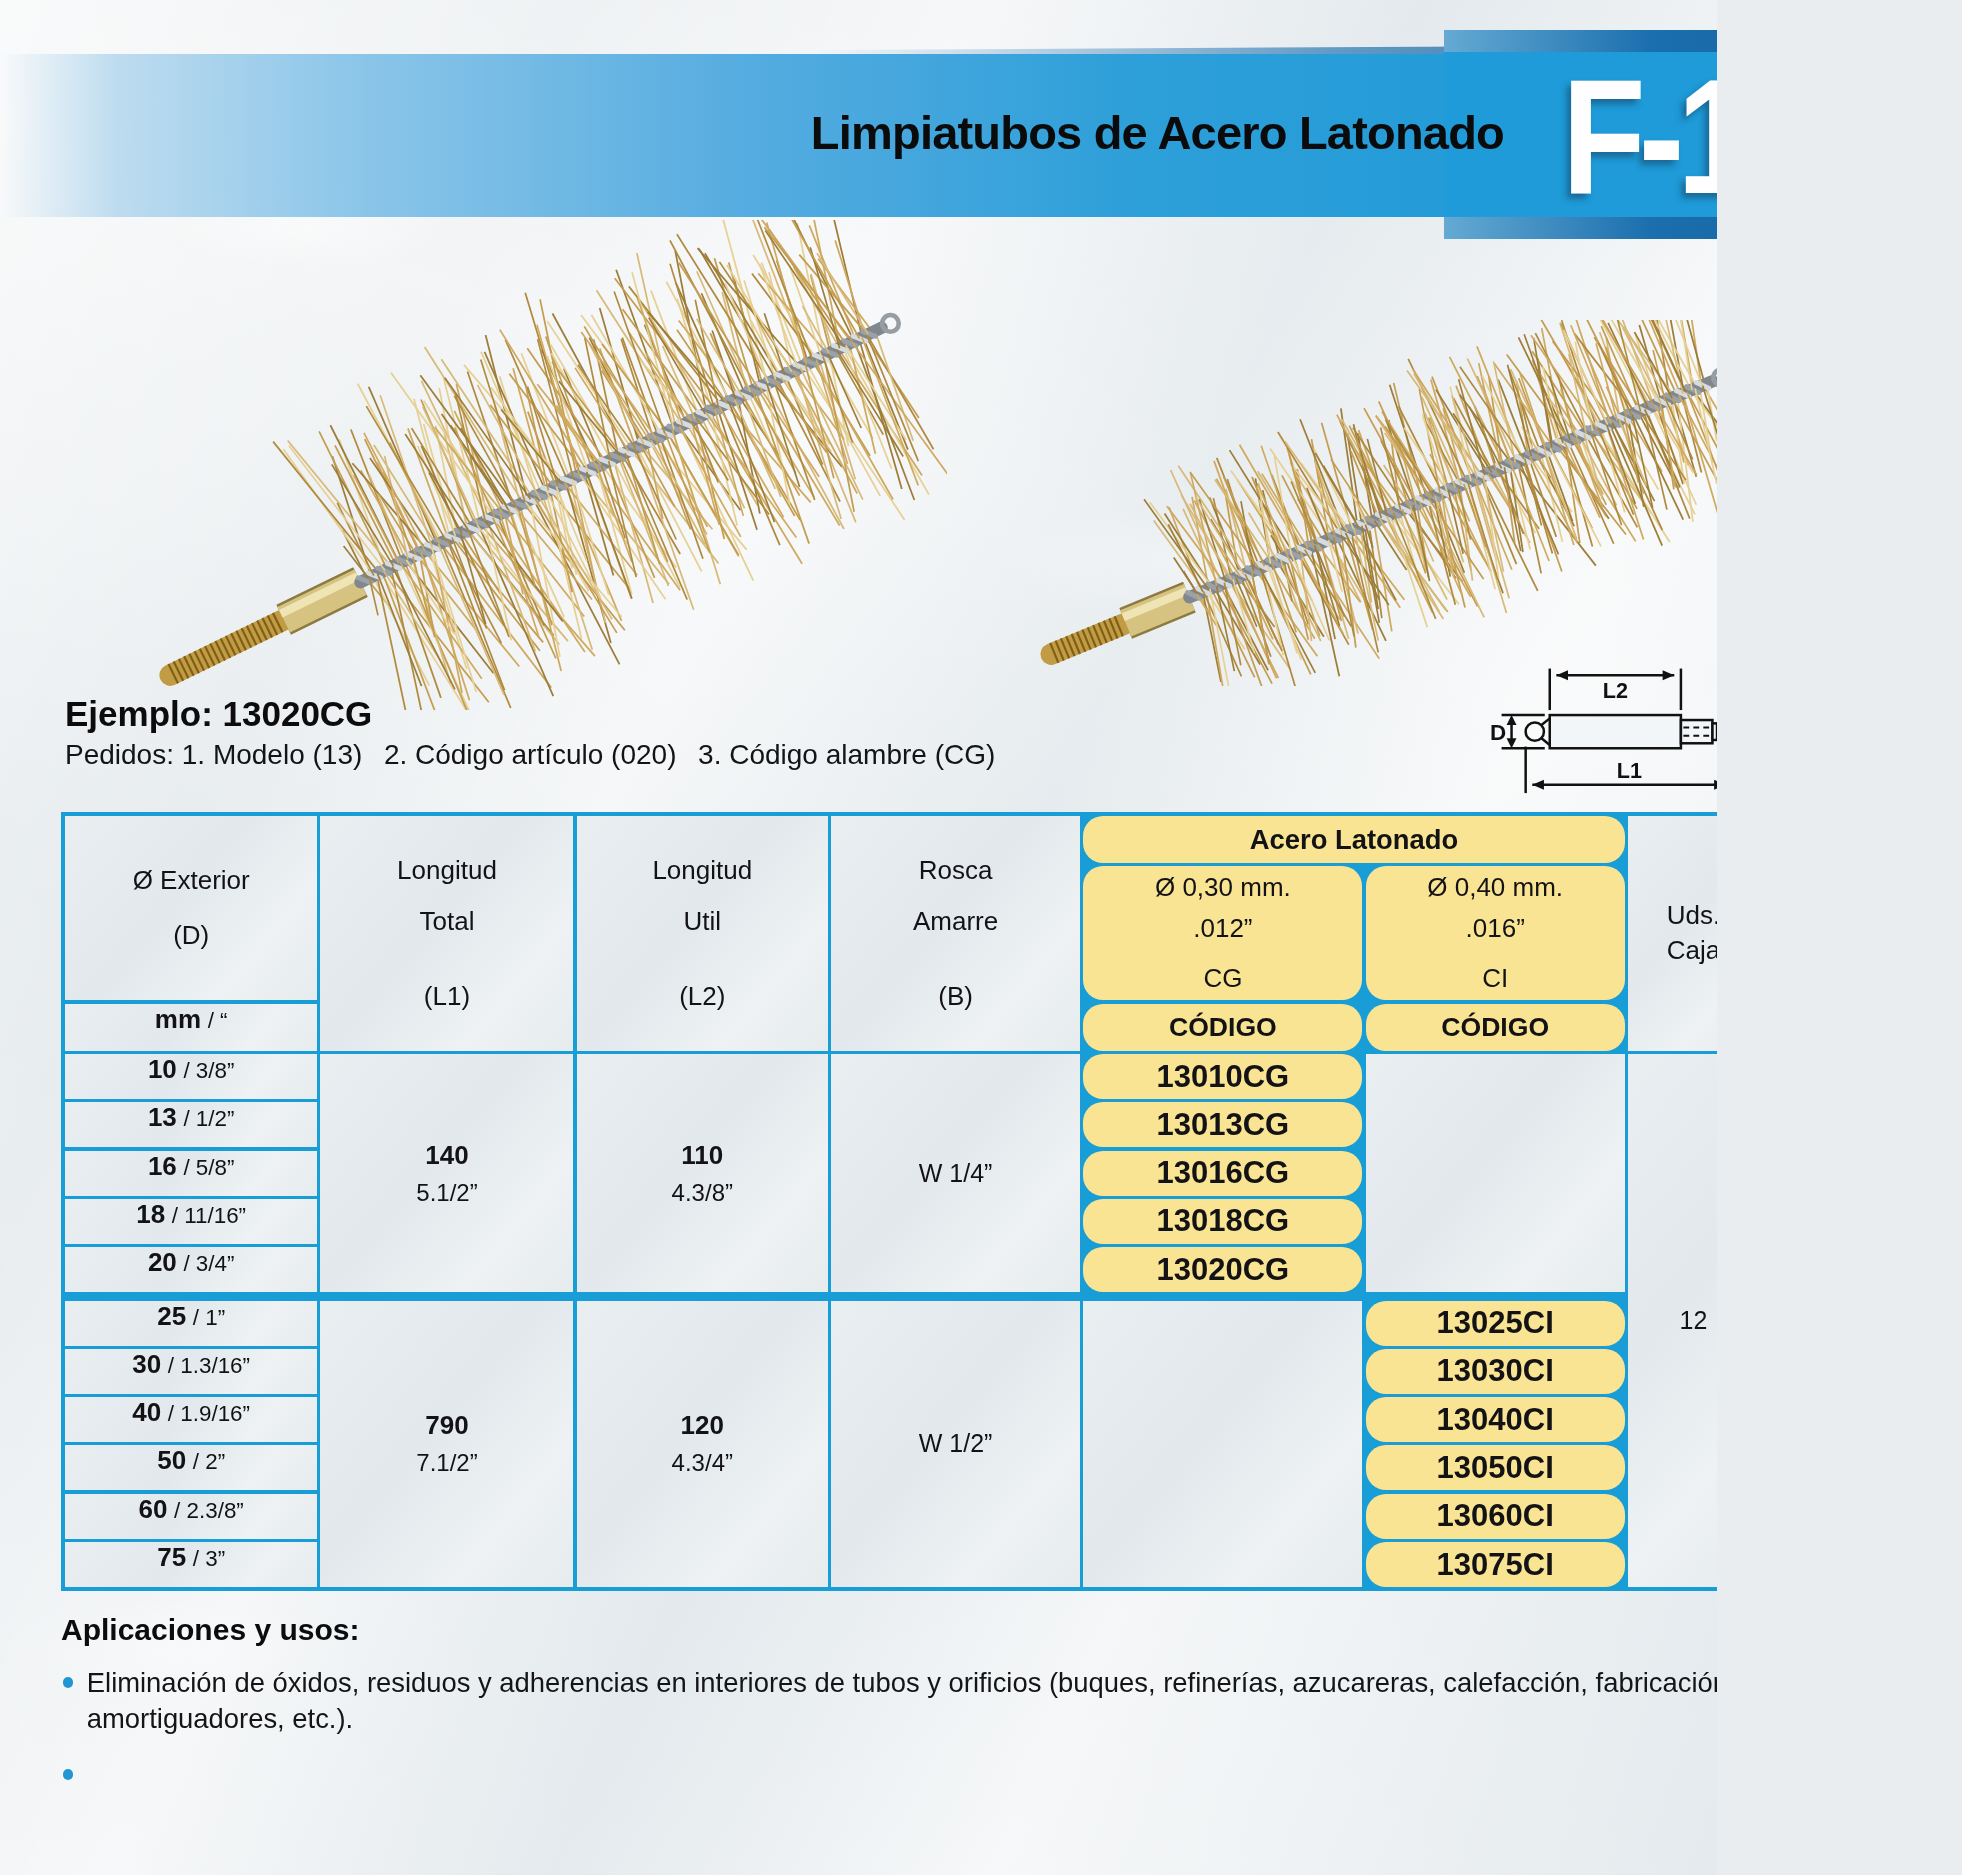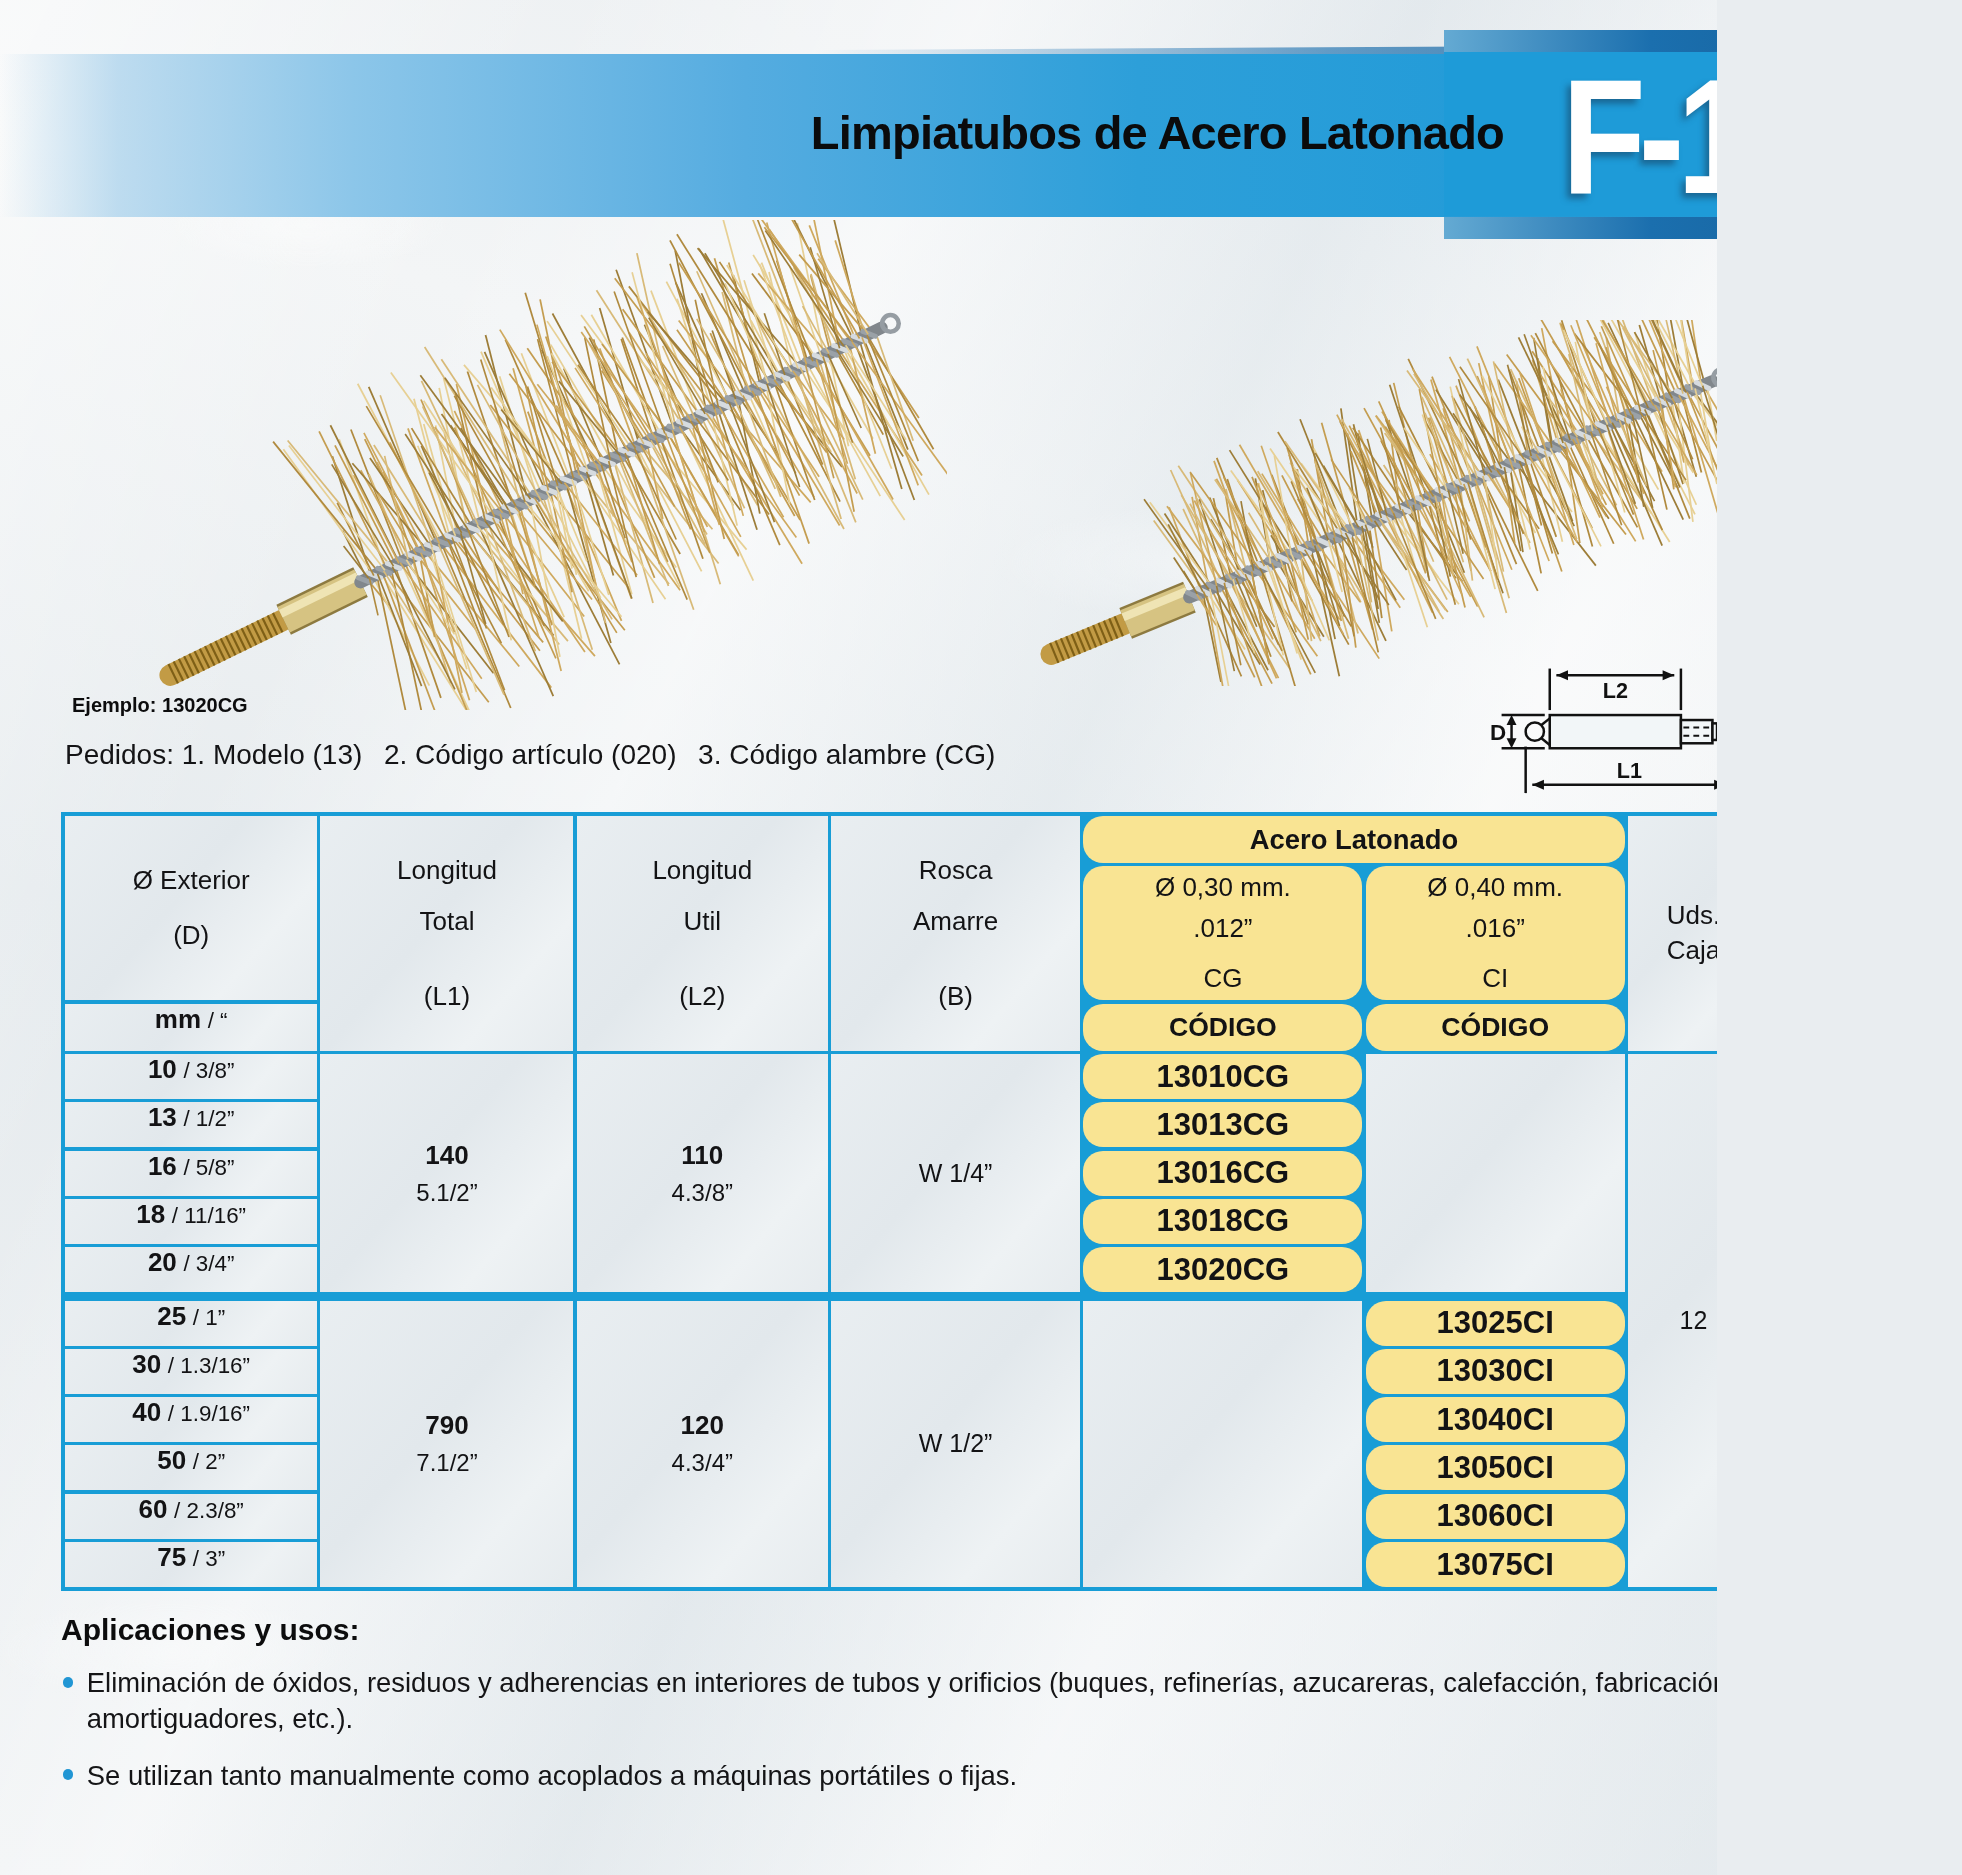--- a/index.html
+++ b/index.html
@@ -30,21 +30,21 @@
     background:linear-gradient(90deg,#64aad3 0%,#1b6fae 40%,#135c95 100%);}
   .model-panel{position:absolute;left:1444px;top:52px;width:518px;height:164px;background:#1e9bd8;}
   .model-code{position:absolute;left:1562px;top:43px;width:357px;text-align:left;
     font-size:163px;font-weight:bold;color:#ffffff;letter-spacing:-8.3px;
     transform:scaleX(.84);transform-origin:left center;
     text-shadow:-5px 5px 7.5px rgba(22,62,94,.55);}
   .model-suffix{position:absolute;left:1857px;top:79px;width:116px;height:116px;
     font-size:39px;font-weight:bold;color:#ffffff;
     transform:rotate(-90deg) translateY(-5px);transform-origin:50px 91px;}
   
-  .example{position:absolute;left:72px;top:694px;font-size:20px;font-weight:bold;color:#0c0c0d;}
+  .example{position:absolute;left:65px;top:694px;font-size:35px;font-weight:bold;color:#0c0c0d;}
   .pedidos{position:absolute;left:65px;top:739px;font-size:28px;color:#141416;}
   .pedidos span{margin-right:21.6px;}
   
   .tbl{position:absolute;left:61px;top:812px;background:#189dd6;padding:4.2px;
     display:grid;gap:3.3px;
     grid-template-columns:252px 253px 251px 249px 279px 259px 131px;
     grid-template-rows:47px 134px 47px 45px 45px 45px 45px 45px 1.7px 45px 45px 45px 45px 45px 45px;}
   .cell{background:#e8edf0;display:flex;flex-direction:column;align-items:center;justify-content:center;
     color:#131315;text-align:center;}
   .cell.tex{background:linear-gradient(130deg,#e9eef1 0%,#e2e8ec 45%,#eef2f4 75%,#e6ebee 100%);}
@@ -1262,18 +1262,17 @@
   </div>
 
   <div class="apps">
     <div class="apps-title">Aplicaciones y usos:</div>
     <div class="app-item">
       <span class="bullet"></span>
       <span>Eliminación de óxidos, residuos y adherencias en interiores de tubos y orificios (buques, refinerías, azucareras, calefacción, fabricación de amortiguadores, etc.).</span>
     </div>
     <div class="app-item" style="margin-top:20px">
       <span class="bullet"></span>
-      <span>Se utilizan tanto manualmente como acoplados a máquinas portátiles o fijas.</span>
     </div>
 
   </div>
 </div>
 
 
 </body></html>

